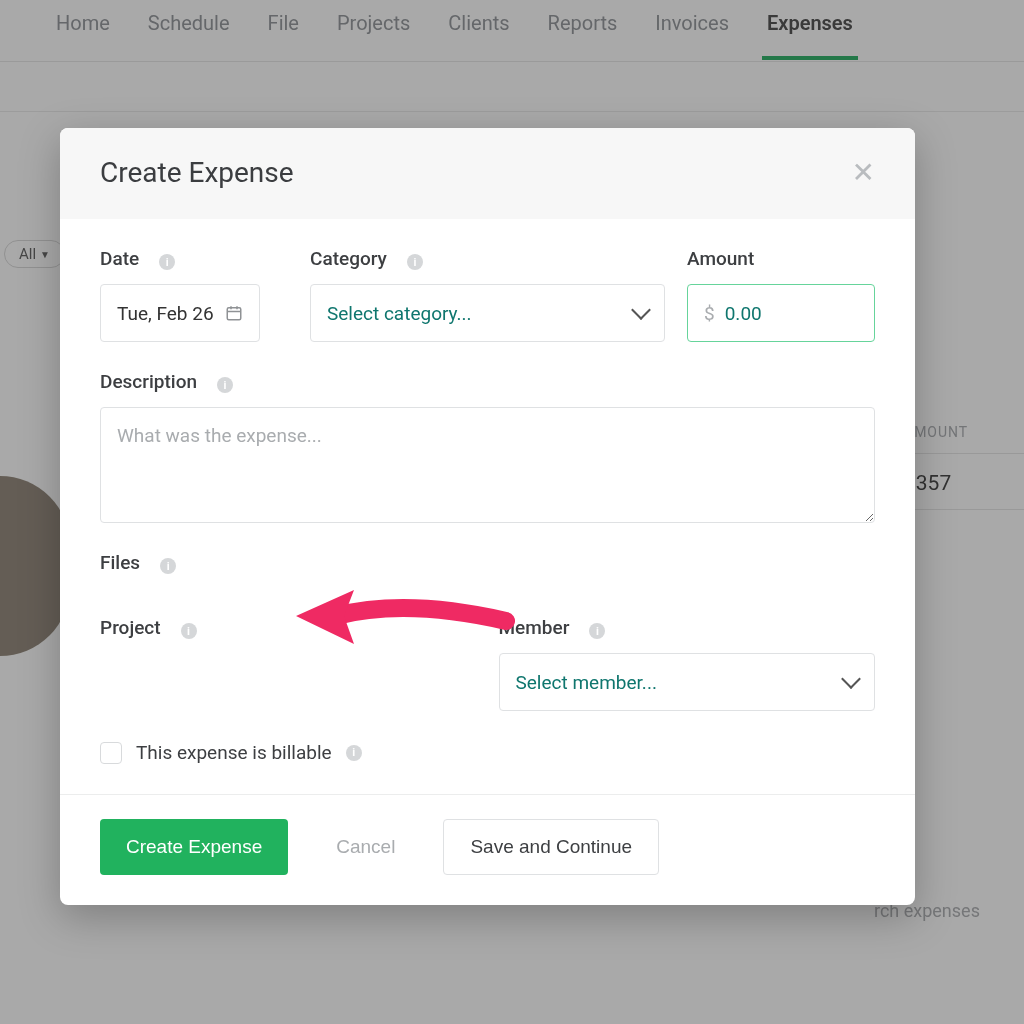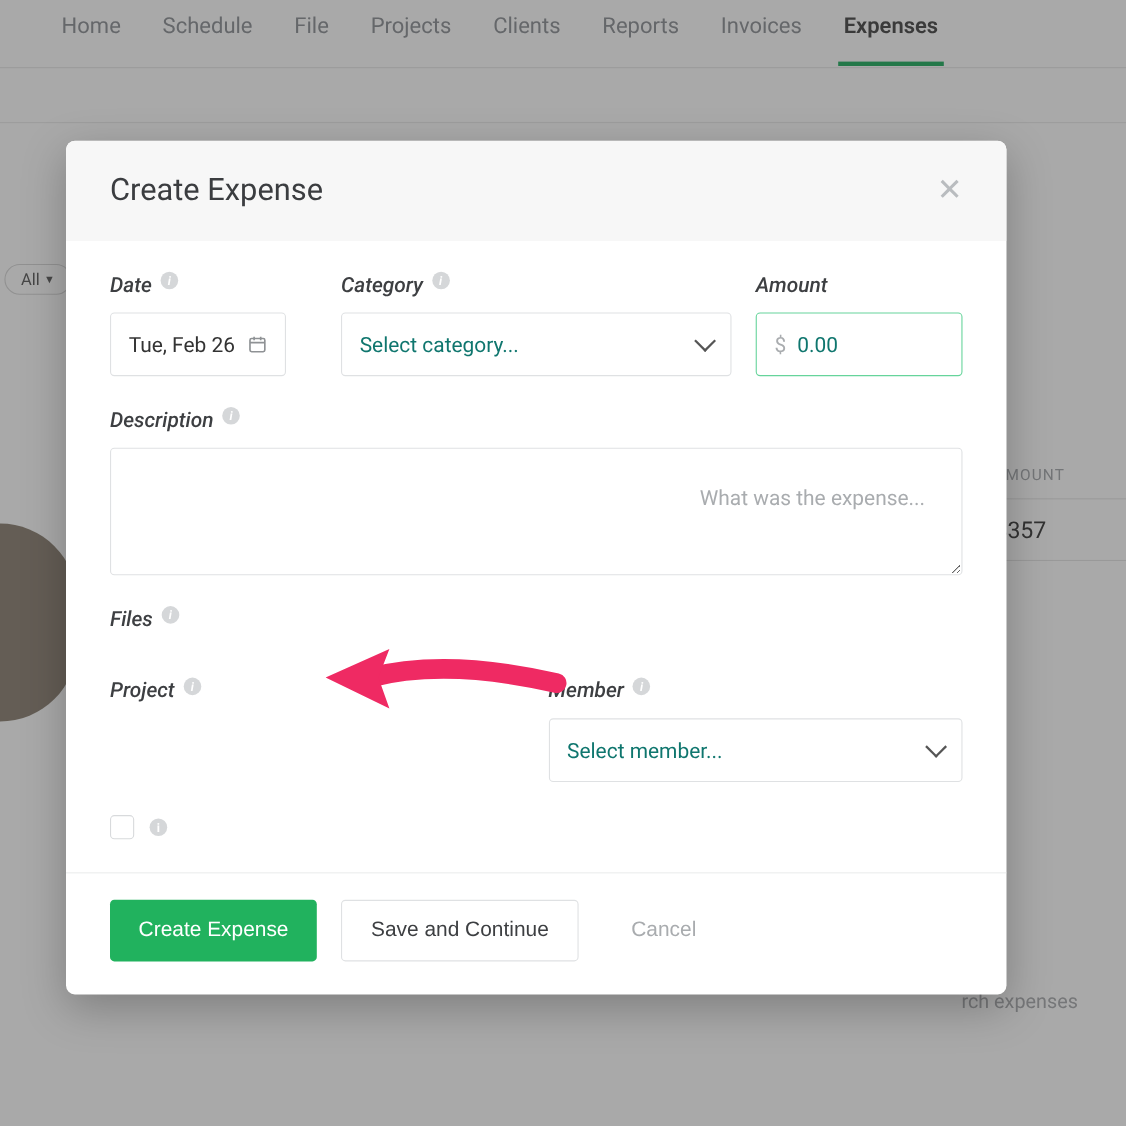--- a/index.html
+++ b/index.html
@@ -140,23 +140,22 @@
   padding: 28px 40px 10px 40px;
 }
 .row { display: flex; gap: 22px; }
 .field { display: flex; flex-direction: column; }
 .label {
   font-size: 19px;
   color: #3d3f42;
   font-weight: 500;
   margin-bottom: 14px;
   display: flex;
-  align-items: flex-start;
-  gap: 8px;
-  font-style: italic;
+  align-items: flex-end;
+  gap: 20px;
 }
 .info-dot {
   width: 16px; height: 16px;
   border-radius: 50%;
   background: #d5d7d9;
   color: #fff;
   font-size: 11px;
   font-weight: 700;
   display: inline-flex;
   align-items: center;
@@ -190,26 +189,25 @@
   border-right: 2px solid #555;
   border-bottom: 2px solid #555;
   transform: rotate(45deg);
   margin-top: -6px;
 }
 .textarea {
   border: 1px solid #dfe1e3;
   border-radius: 4px;
   width: 100%;
   height: 116px;
-  padding: 33px;
+  padding: 16px;
   font-size: 19px;
   font-family: inherit;
   color: #333;
   resize: both;
-  text-align: right;
 }
 .textarea::placeholder { color: #a9acaf; }
 .attach-row {
   display: flex; align-items: center; gap: 10px;
   color: #a9acaf;
   font-size: 19px;
   margin-top: 6px;
 }
 .paperclip {
   width: 16px; height: 18px;
@@ -357,29 +355,30 @@
         </div>
         <div class="input-box select-box">
           <span class="input-placeholder">Select member...</span>
           <span class="chev"></span>
         </div>
       </div>
     </div>
 
     <div class="billable-row">
       <div class="checkbox"></div>
+      <span class="billable-label">This expense is billable</span>
       <span class="info-dot">i</span>
     </div>
 
   </div>
 
   <div class="modal-footer">
     <button class="btn btn-primary">Create Expense</button>
+    <button class="btn btn-tertiary">Cancel</button>
     <button class="btn btn-secondary">Save and Continue</button>
-    <button class="btn btn-tertiary">Cancel</button>
   </div>
 </div>
 
 <div class="arrow-wrap">
   <svg width="220" height="80" viewBox="0 0 220 80">
     <defs>
       <linearGradient id="g" x1="0" x2="1">
           <stop offset="0" stop-color="#ef2a63"></stop>
           <stop offset="1" stop-color="#ef2a63"></stop>
         </linearGradient>

